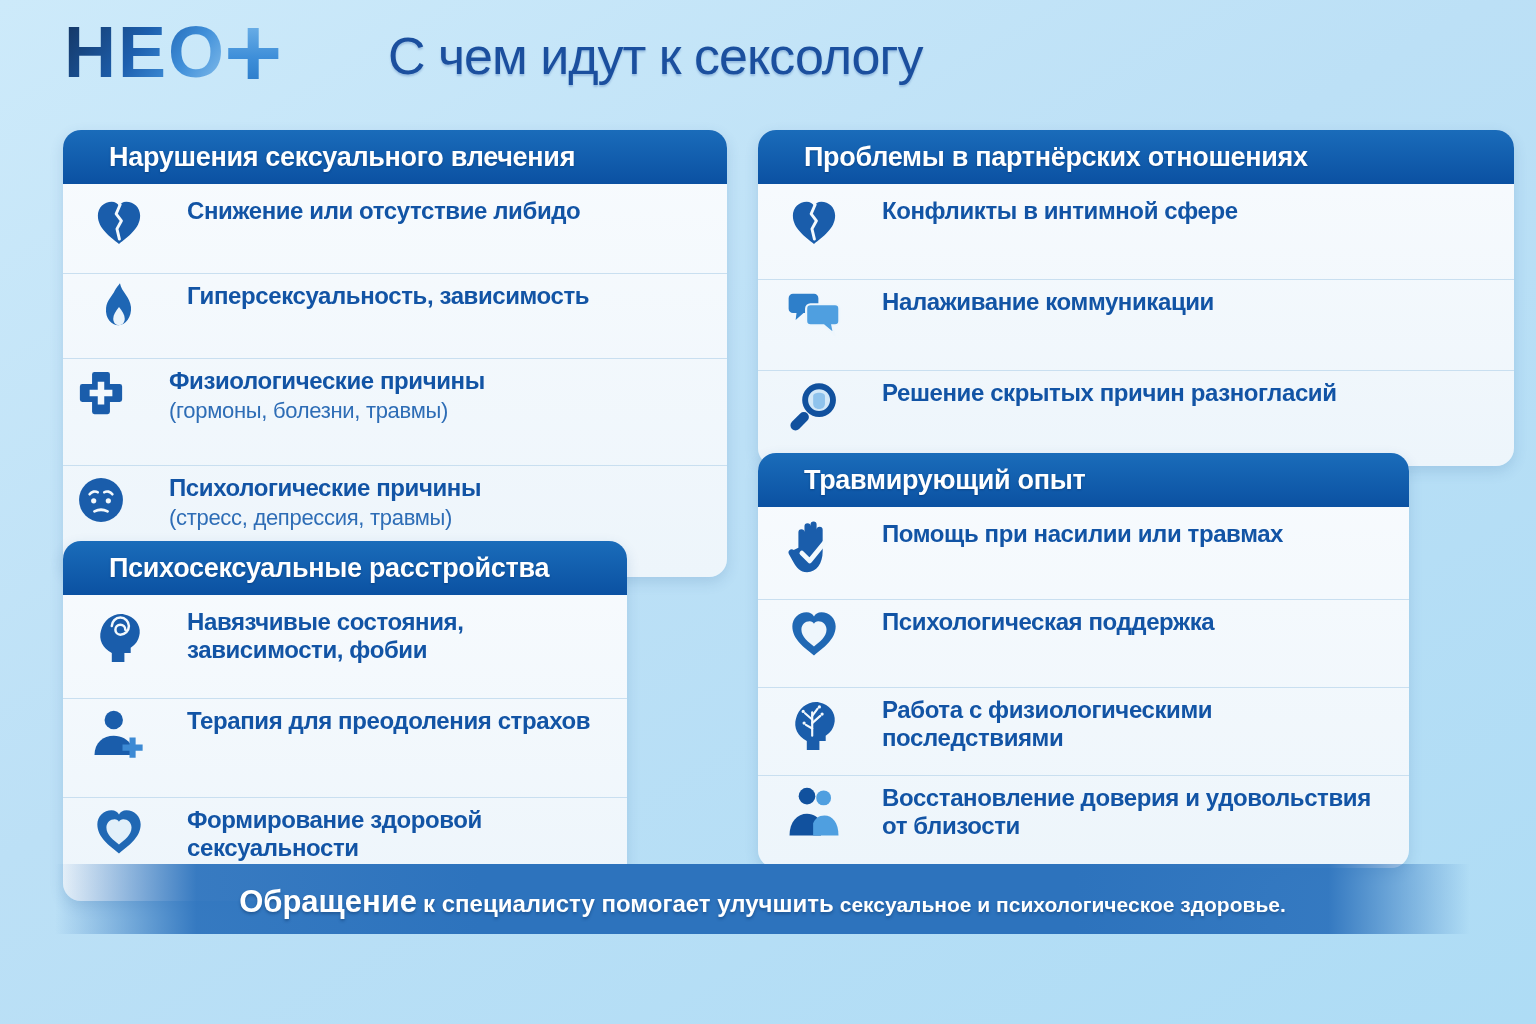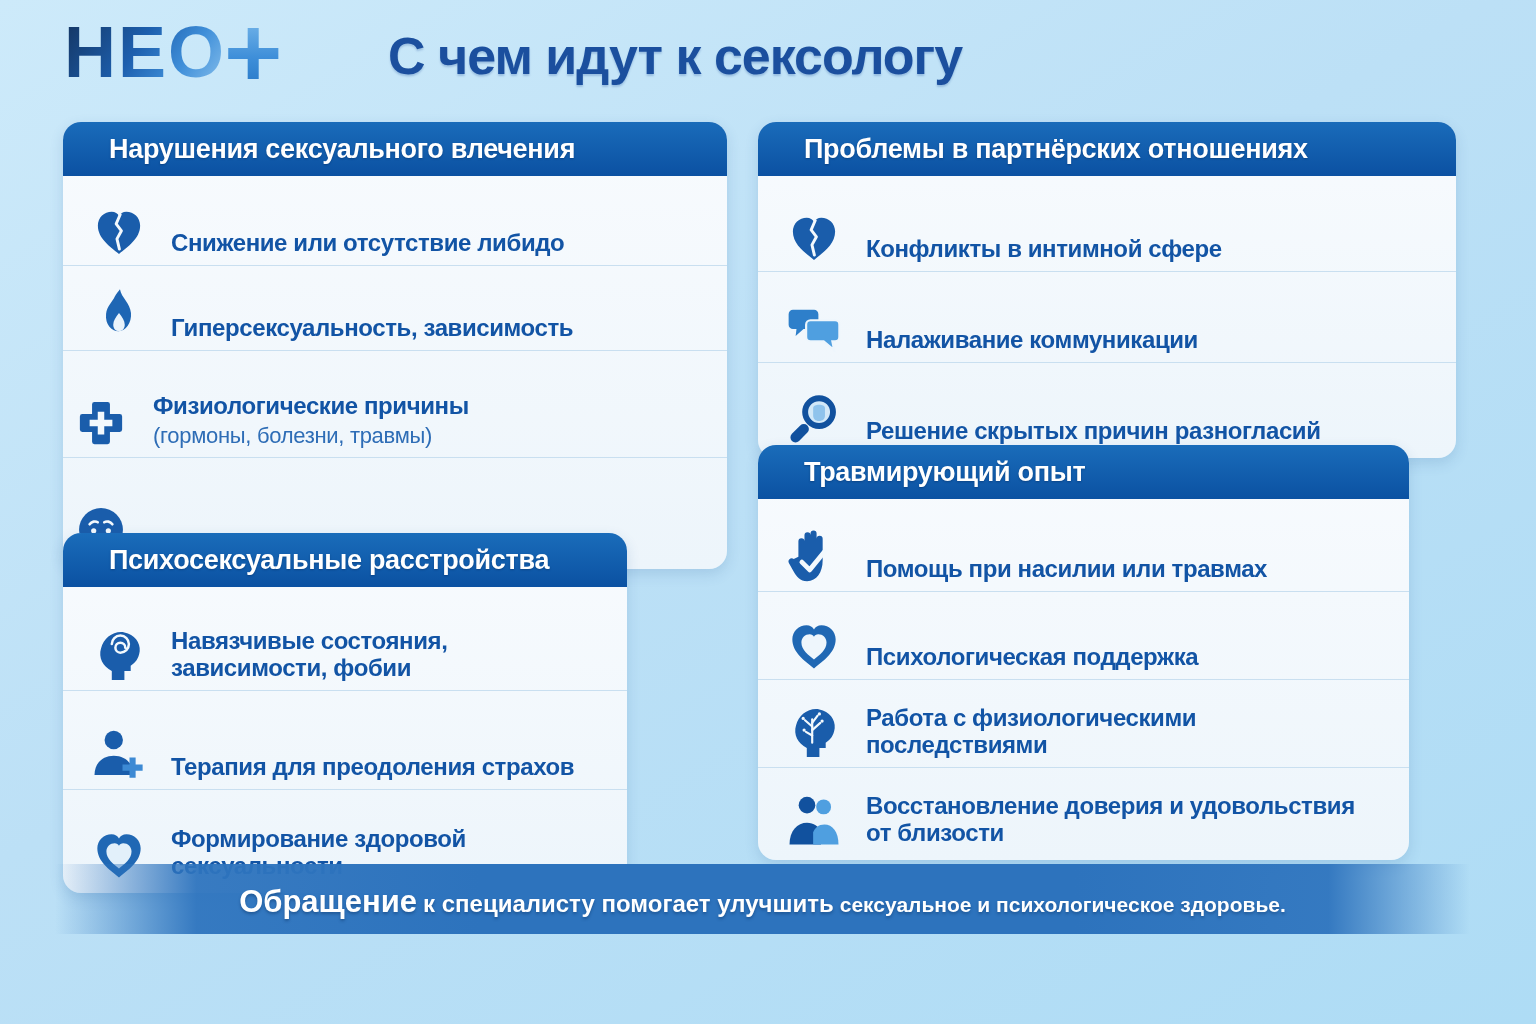--- a/index.html
+++ b/index.html
@@ -20,50 +20,51 @@
     -webkit-background-clip:text;background-clip:text;-webkit-text-fill-color:transparent;
   }
   .logo-plus{
     font-size:100px;font-weight:bold;margin-left:-2px;margin-top:-14px;
     color:#46a0e4;
     background:linear-gradient(180deg,#8cc6f0 0%,#3f8fd9 55%,#1d6fc0 100%);
     -webkit-background-clip:text;background-clip:text;-webkit-text-fill-color:transparent;
   }
   .title{
     position:absolute;left:388px;top:26px;
-    font-size:52px;font-weight:bold;color:#1b4f9e;letter-spacing:-1px;
+    font-size:52px;font-weight:normal;color:#1b4f9e;letter-spacing:-1px;
     text-shadow:0 2px 2px rgba(27,79,158,.25);
   }
 
   
   .card{
     position:absolute;border-radius:18px;
     background:linear-gradient(180deg,#f8fbfe 0%,#edf5fb 100%);
     box-shadow:0 5px 14px rgba(40,90,150,.16);
+    margin-top:8px;
   }
   .card-header{
     height:54px;border-radius:18px 18px 0 0;
     background:linear-gradient(180deg,#1a6cba 0%,#0b51a2 100%);
     display:flex;align-items:center;padding:0 24px 0 46px;
     color:#ffffff;font-size:27px;font-weight:bold;letter-spacing:-.3px;
     text-shadow:0 1px 2px rgba(0,30,70,.35);
   }
   .card-body{display:flex;flex-direction:column;padding:5px 0;}
-  .item{display:flex;align-items:flex-end;gap:22px;padding:8px 26px 8px 26px;min-height:68px;}
+  .item{display:flex;align-items:flex-start;gap:38px;padding:8px 26px 8px 26px;min-height:68px;}
   .item.two{min-height:90px;padding-left:8px;}
   .item + .item{border-top:1.5px solid #c9dff0;}
   .icon{flex:0 0 60px;display:flex;align-items:center;justify-content:center;}
   .txt{display:flex;flex-direction:column;}
   .label{font-size:24px;font-weight:bold;color:#1254a5;letter-spacing:-.4px;line-height:1.15;}
   .sub{font-size:22px;font-weight:normal;color:#2e6db6;letter-spacing:-.3px;margin-top:3px;}
 
   #card-desire {left:63px; top:122px;width:664px;}
   #card-psycho {left:63px; top:533px;width:564px;}
   #card-psycho .item{min-height:82px;}
-  #card-partner{left:758px;top:122px;width:698px;}
+  #card-partner{left:758px;top:122px;width:756px;}
   #card-partner .item{min-height:74px;}
   #card-trauma {left:758px;top:445px;width:651px;}
   #card-trauma .item{min-height:71px;}
 
   
   .banner{
     position:absolute;left:55px;top:864px;width:1415px;height:70px;
     display:flex;align-items:baseline;justify-content:center;
     background:
       linear-gradient(90deg,rgba(46,116,190,0) 0%,rgba(46,116,190,.95) 10%,#2d73bd 30%,#2d73bd 72%,rgba(46,116,190,.95) 90%,rgba(46,116,190,0) 100%);
@@ -126,20 +127,21 @@
         <span class="icon">
           <svg width="52" height="52" viewBox="0 0 64 64">
               <circle cx="32" cy="32" r="27" fill="#1a5dab"></circle>
               <path d="M18 25c2.5-3.5 7-4.5 10-2.5M46 25c-2.5-3.5-7-4.5-10-2.5" stroke="#f3f9fd" stroke-width="3.2" fill="none" stroke-linecap="round"></path>
               <circle cx="23" cy="33" r="3.2" fill="#f3f9fd"></circle>
               <circle cx="41" cy="33" r="3.2" fill="#f3f9fd"></circle>
               <path d="M24 46c5-2.5 11-2.5 16 0" stroke="#f3f9fd" stroke-width="3.4" fill="none" stroke-linecap="round"></path>
             </svg>
         </span>
         <span class="txt">
+          <span class="label">Психологические причины</span>
           <span class="sub">(стресс, депрессия, травмы)</span>
         </span>
       </div>
     </div>
   </div>
 
   <div class="card" id="card-psycho">
     <div class="card-header">Психосексуальные расстройства</div>
     <div class="card-body">
       <div class="item">

